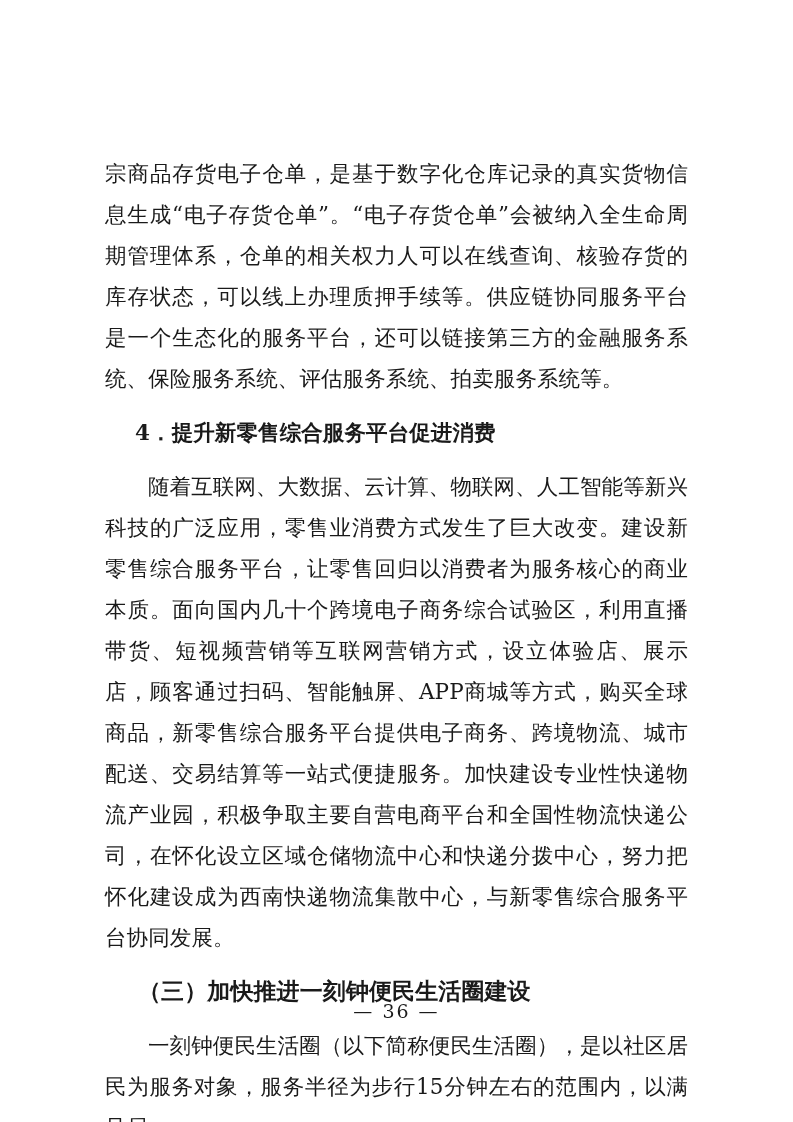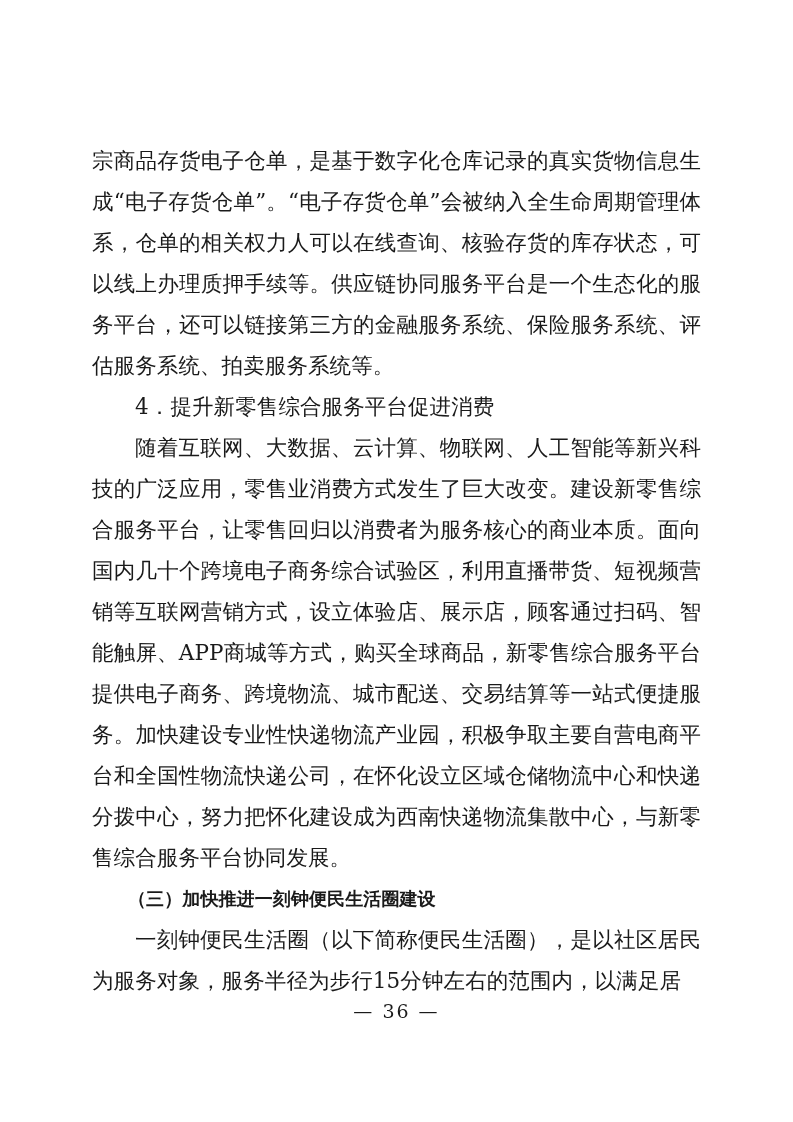--- a/index.html
+++ b/index.html
@@ -25,37 +25,37 @@
     padding: 140px 92px 0 92px;
   }
   .body-text {
     font-size: 21.5px;
     line-height: 41px;
     text-align: justify;
     text-justify: inter-ideograph;
     letter-spacing: 0.1px;
   }
   .para {
-    margin: 0;
+    margin: 13px;
     text-indent: 2em;
   }
   .para.no-indent {
     text-indent: 0;
   }
   .heading {
     margin: 0;
     font-size: 21.5px;
     line-height: 41px;
     text-indent: 2em;
-    font-weight: normal;
+    font-weight: bold;
   }
   .heading.bold {
     font-weight: bold;
     font-family: "DejaVu Sans", "Liberation Sans", sans-serif;
-    font-size: 18px;
+    font-size: 23px;
   }
   .footer {
     position: absolute;
     left: 0;
     top: 1000px;
     width: 793px;
     text-align: center;
     font-size: 19px;
     font-family: "DejaVu Serif", "Liberation Serif", serif;
     color: #1a1a1a;

